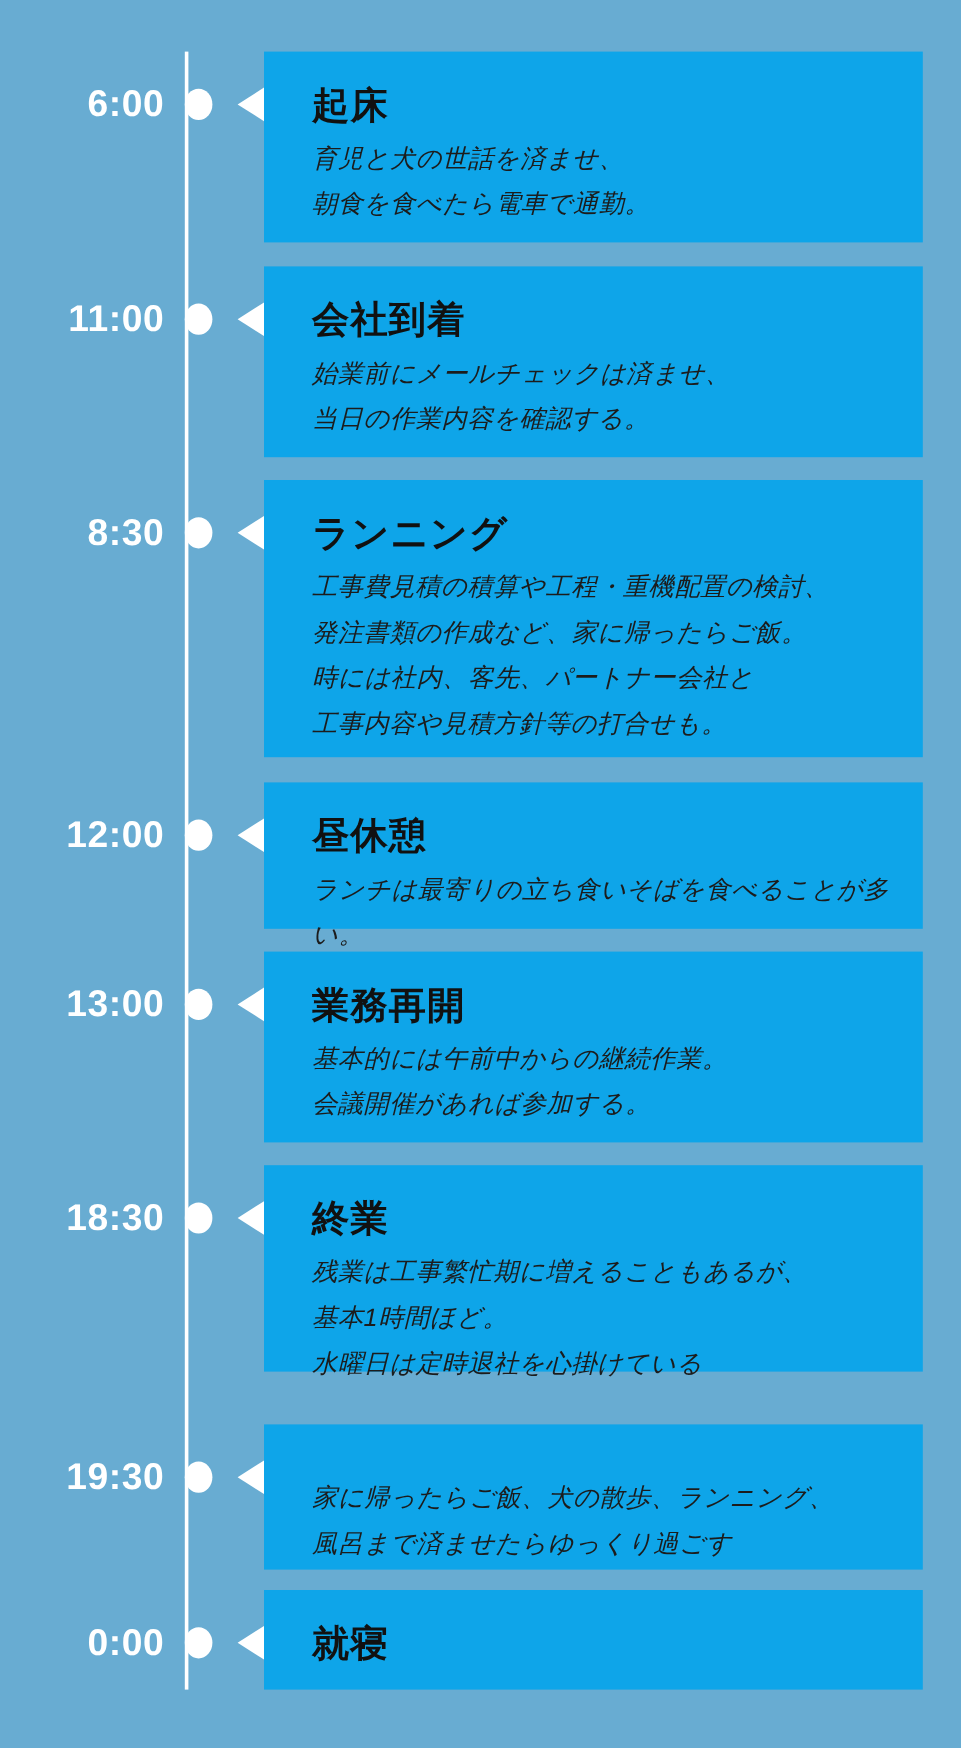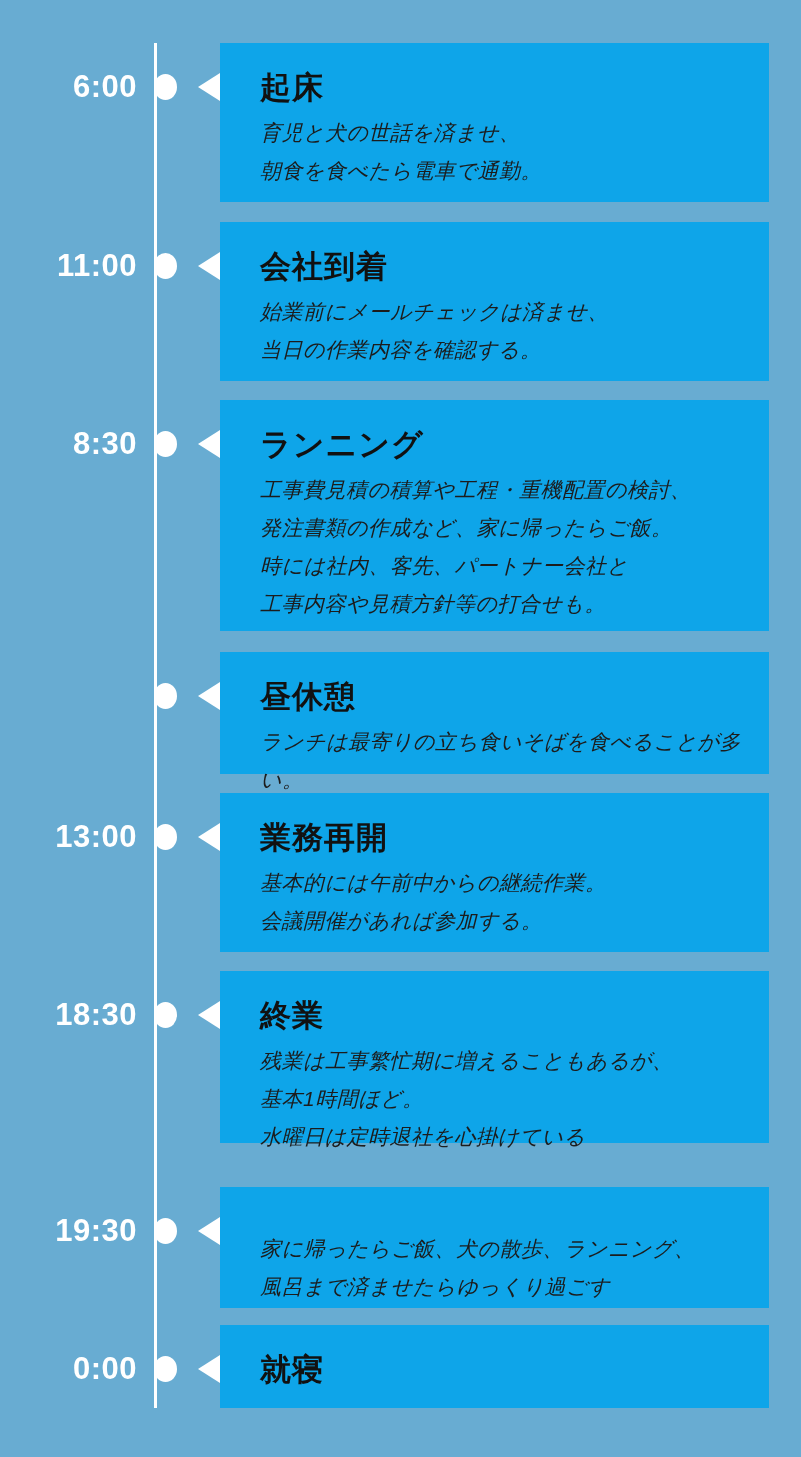--- a/index.html
+++ b/index.html
@@ -124,20 +124,21 @@
       <div class="pointer"></div>
       <h2 class="title">ランニング</h2>
       <p class="body">工事費見積の積算や工程・重機配置の検討、
 発注書類の作成など、家に帰ったらご飯。
 時には社内、客先、パートナー会社と
 工事内容や見積方針等の打合せも。</p>
     </div>
   </div>
 
   <div class="entry" style="top:652px;height:122px;--dot:44px">
+    <div class="time-label">12:00</div>
     <div class="dot"></div>
     <div class="card">
       <div class="pointer"></div>
       <h2 class="title">昼休憩</h2>
       <p class="body">ランチは最寄りの立ち食いそばを食べることが多い。</p>
     </div>
   </div>
 
   <div class="entry" style="top:793px;height:159px;--dot:44px">
     <div class="time-label">13:00</div>

